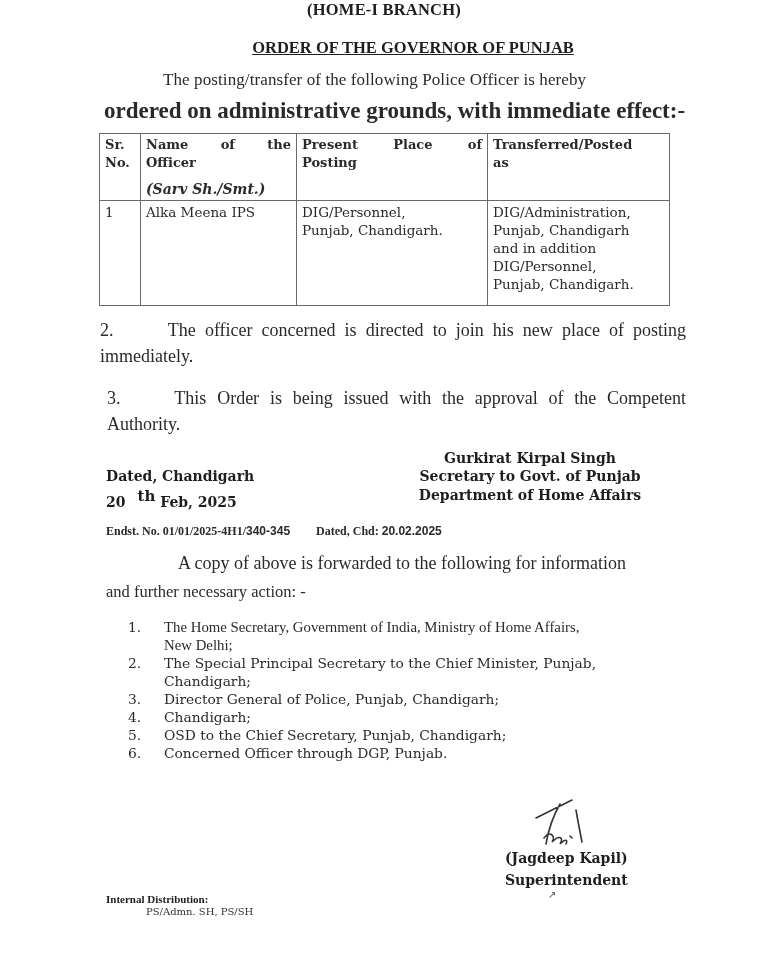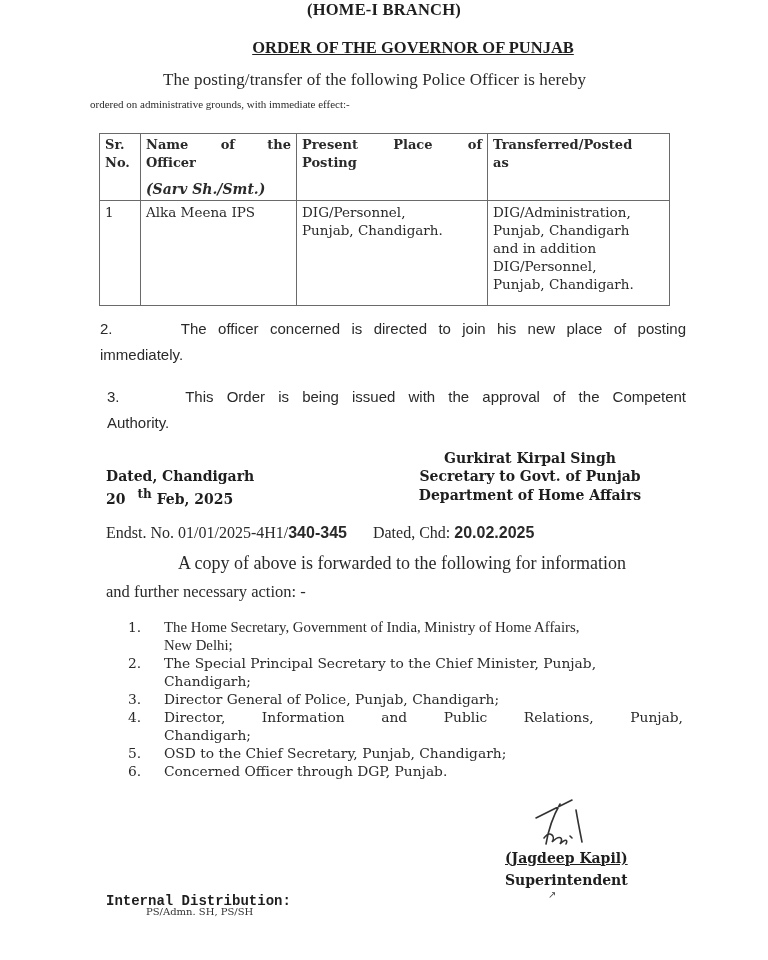--- a/index.html
+++ b/index.html
@@ -4,68 +4,68 @@
 <style>
   html, body { margin: 0; padding: 0; background: #ffffff; }
   body { width: 768px; height: 960px; position: relative; overflow: hidden;
          font-family: "DejaVu Serif", "Liberation Serif", serif; color: #222; }
   .abs { position: absolute; }
   .branch { top: 0px; left: 0; width: 768px; text-align: center; font-family: "Liberation Serif", serif;
             font-size: 16.5px; font-weight: bold; color: #1e1e1e; letter-spacing: 0.2px; }
   .title { top: 38px; left: 0; width: 826px; text-align: center; font-family: "Liberation Serif", serif;
            font-size: 16.5px; font-weight: bold; text-decoration: underline; color: #1e1e1e; }
   .intro1 { top: 70px; left: 163px; font-family: "Liberation Serif", serif; font-size: 17px; color: #2a2a2a; letter-spacing: 0.1px; }
-  .intro2 { top: 98px; left: 90px; font-family: "Liberation Serif", serif; font-size: 11px; color: #2a2a2a; }
+  .intro2 { top: 98px; left: 104px; font-family: "Liberation Serif", serif; font-size: 23px; color: #2a2a2a; font-weight: bold; }
 
   table.posting { position: absolute; top: 133px; left: 99px; border-collapse: collapse;
                   font-family: "DejaVu Serif", serif; color: #2a2a2a; }
   table.posting td { border: 1.5px solid #6a6a6a; vertical-align: top; padding: 2px 5px; font-size: 13.5px; line-height: 18px; }
   table.posting tr.head td { font-weight: bold; height: 62px; font-size: 13px; }
   table.posting tr.row td { height: 100px; }
   .c1 { width: 30px; }
   .c2 { width: 145px; }
   .c3 { width: 180px; }
   .c4 { width: 171px; }
   .just { text-align: justify; text-align-last: justify; }
   .sub { margin-top: 8px; display: block; font-size: 14px; font-style: italic; }
 
-  .para { font-family: Liberation Sans, sans-serif; font-size: 15px; color: #2a2a2a; }
+  .para { font-family: Liberation Serif, serif; font-size: 18px; color: #2a2a2a; }
   .p2a { top: 320px; left: 100px; width: 586px; text-align: justify; text-align-last: justify; }
   .p2b { top: 346px; left: 100px; }
   .p3a { top: 388px; left: 107px; width: 579px; text-align: justify; text-align-last: justify; }
   .p3b { top: 414px; left: 107px; }
 
   .sig { font-family: "DejaVu Serif", serif; font-size: 14px; font-weight: bold; color: #1e1e1e; }
   .dated1 { top: 468px; left: 106px; }
   .dated2 { top: 487px; left: 106px; }
   .sign1 { top: 450px; left: 380px; width: 300px; text-align: center; }
   .sign2 { top: 468px; left: 380px; width: 300px; text-align: center; }
   .sign3 { top: 487px; left: 380px; width: 300px; text-align: center; }
-  sup { font-size: 12px; padding-left: 12px; }
+  sup { font-size: 15px; padding-left: 12px; }
 
-  .endst { top: 524px; left: 106px; font-family: "Liberation Serif", serif; font-size: 16px; color: #2a2a2a; }
+  .endst { top: 524px; left: 106px; font-family: "Liberation Serif", serif; font-size: 12px; color: #2a2a2a; font-weight: bold; }
   .endst b { font-family: "Liberation Sans", sans-serif; }
   .endst .gap { display: inline-block; width: 26px; }
   .copy1 { top: 553px; left: 178px; font-family: "Liberation Serif", serif; font-size: 18px; color: #2a2a2a; }
   .copy2 { top: 582px; left: 106px; font-family: "Liberation Serif", serif; font-size: 16.5px; color: #2a2a2a; }
 
   ol.dist { position: absolute; top: 618px; left: 128px; margin: 0; padding: 0; list-style: none; width: 555px;
             font-family: "DejaVu Serif", serif; font-size: 13.8px; color: #2a2a2a; line-height: 18px; }
   ol.dist li { display: flex; }
   ol.dist li .num { width: 36px; flex: 0 0 36px; }
   ol.dist li .txt { flex: 1; }
   ol.dist li.first .txt { font-family: "Liberation Serif", serif; font-size: 14.8px; }
   ol.dist li.j4 .txt .l1 { display: block; text-align: justify; text-align-last: justify; }
 
   .signature { top: 796px; left: 530px; width: 70px; height: 56px; }
-  .officer1 { top: 850px; left: 505px; text-decoration: underline; }
+  .officer1 { top: 850px; left: 505px; }
   .officer2 { top: 872px; left: 505px; }
   .tick { top: 889px; left: 548px; font-size: 10px; color: #444; font-family: "DejaVu Sans", sans-serif; }
 
-  .int1 { top: 893px; left: 106px; font-family: Liberation Mono, monospace; font-size: 14px; font-weight: bold; color: #1e1e1e; }
+  .int1 { top: 893px; left: 106px; font-family: Liberation Serif, serif; font-size: 11px; font-weight: bold; color: #1e1e1e; }
   .int2 { top: 906px; left: 106px; font-family: "DejaVu Serif", serif; font-size: 10px; color: #333; margin-left: 40px; }
 </style>
 </head>
 <body>
 
 <div class="abs branch">(HOME-I BRANCH)</div>
 <div class="abs title">ORDER OF THE GOVERNOR OF PUNJAB</div>
 <div class="abs intro1">The posting/transfer of the following Police Officer is hereby</div>
 <div class="abs intro2">ordered on administrative grounds, with immediate effect:-</div>
 
@@ -132,21 +132,21 @@
   <li>
     <span class="num">2.</span>
     <span class="txt"><span>The Special Principal Secretary to the Chief Minister, Punjab,</span><br><span>Chandigarh;</span></span>
   </li>
   <li>
     <span class="num">3.</span>
     <span class="txt"><span>Director General of Police, Punjab, Chandigarh;</span></span>
   </li>
   <li class="j4">
     <span class="num">4.</span>
-    <span class="txt"><span class="l1">Director, Information and Public Relations, Punjab,</span><span>Chandigarh;</span></span>
+    <span class="txt"><span>Chandigarh;</span></span>
   </li>
   <li>
     <span class="num">5.</span>
     <span class="txt"><span>OSD to the Chief Secretary, Punjab, Chandigarh;</span></span>
   </li>
   <li>
     <span class="num">6.</span>
     <span class="txt"><span>Concerned Officer through DGP, Punjab.</span></span>
   </li>
 </ol>

